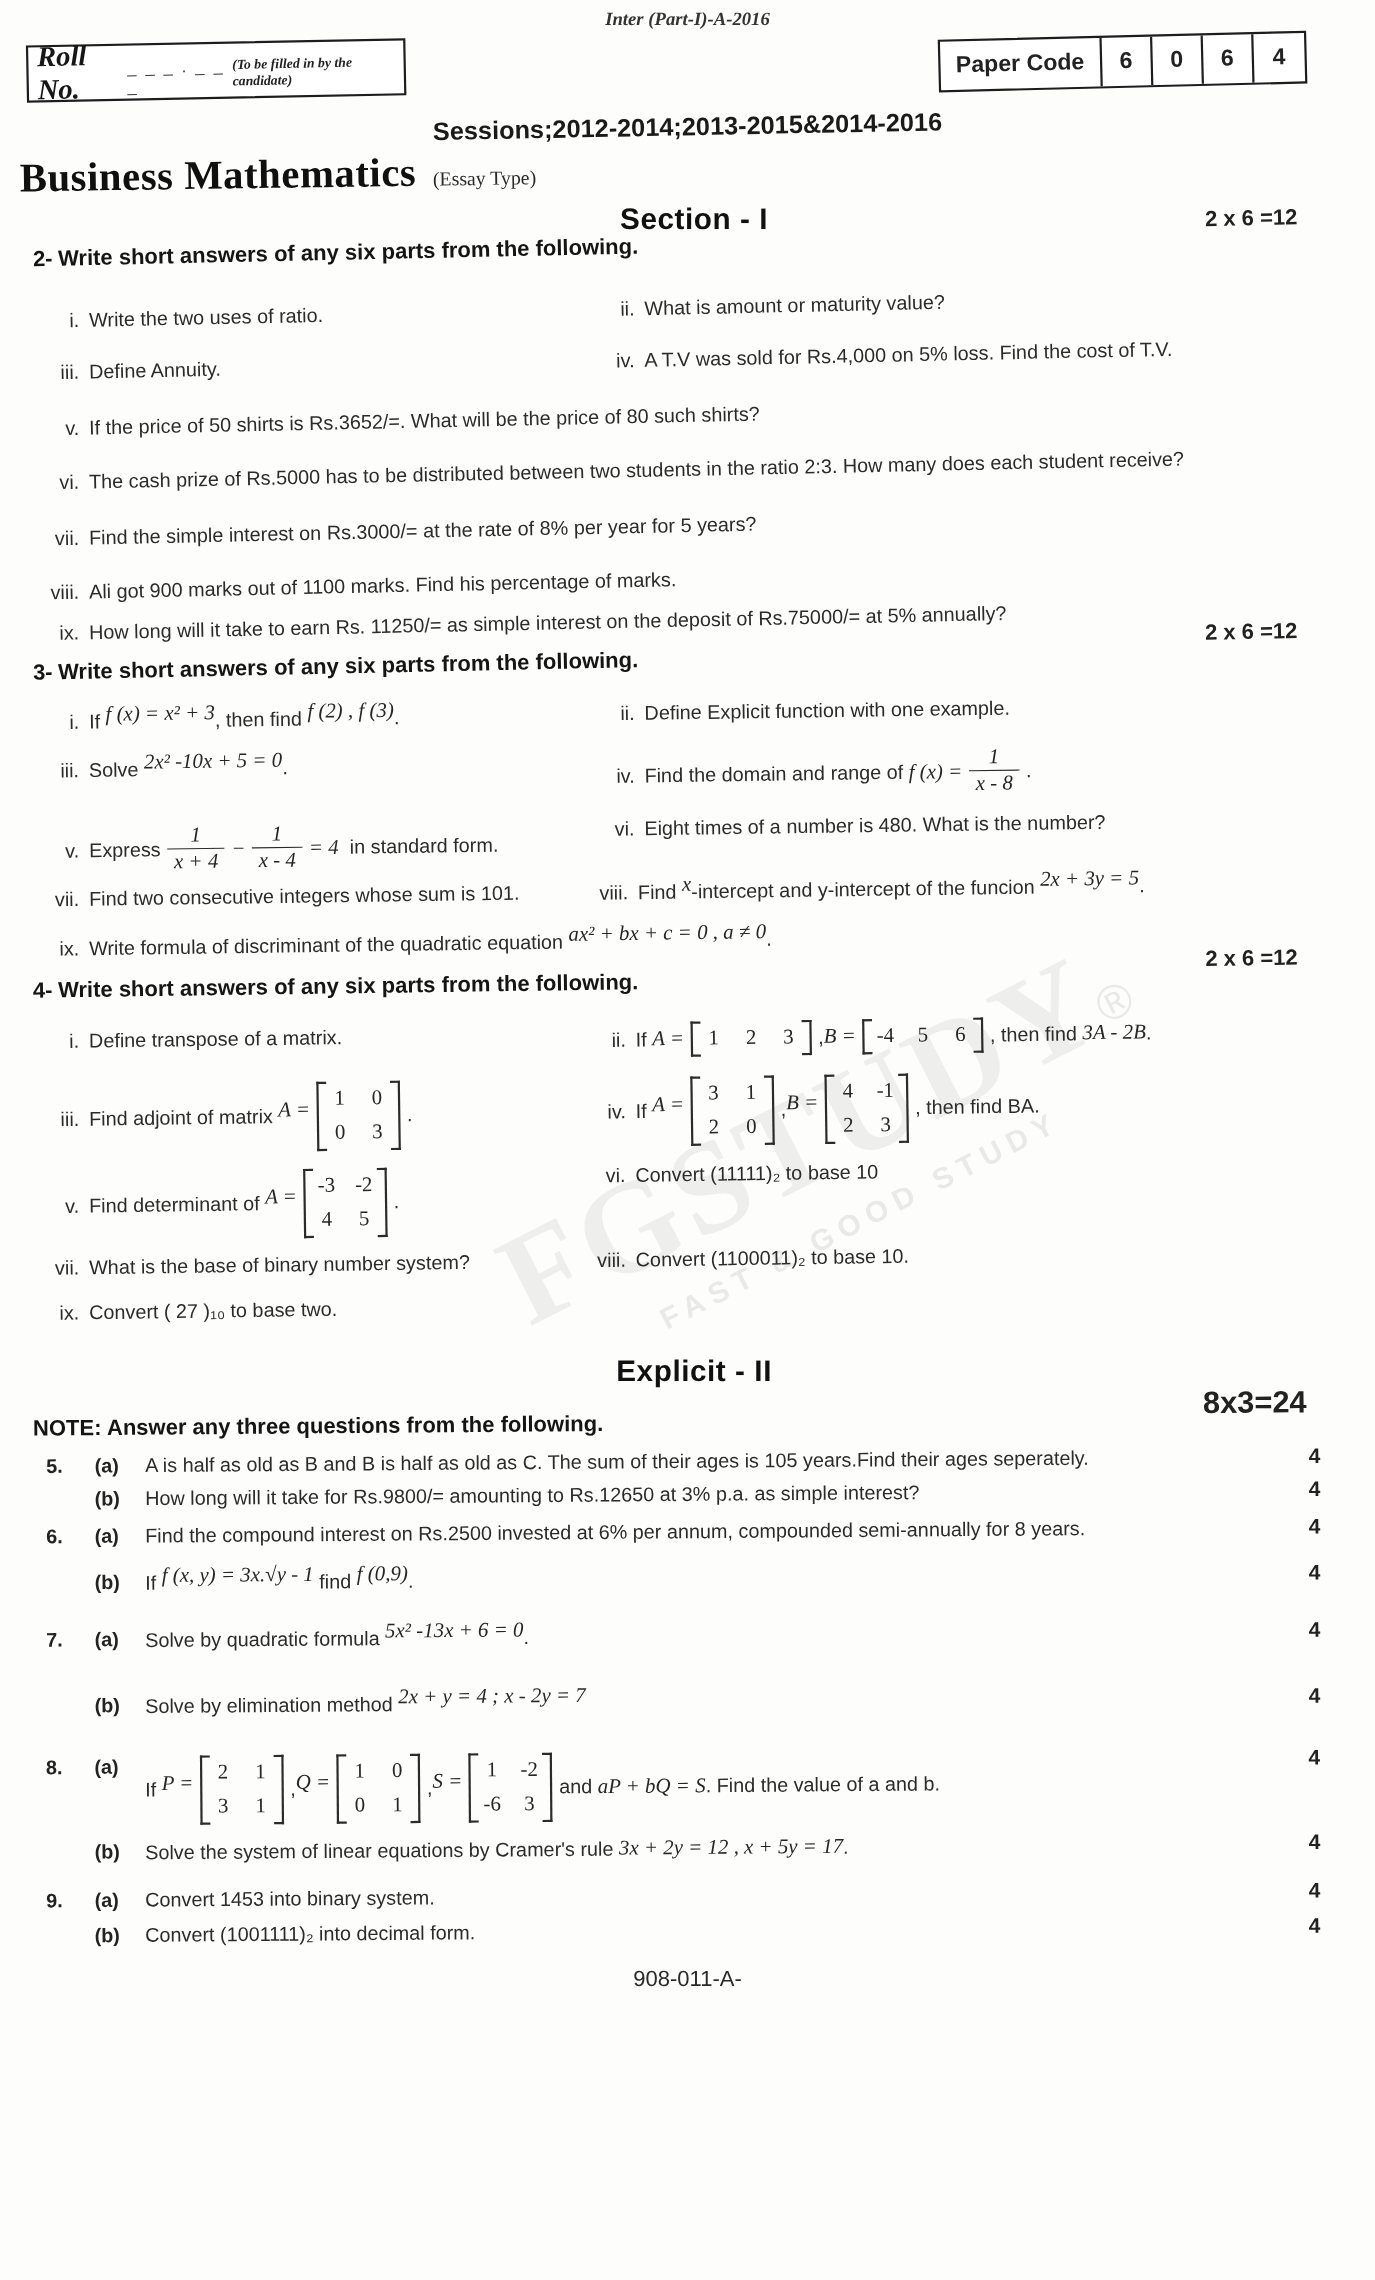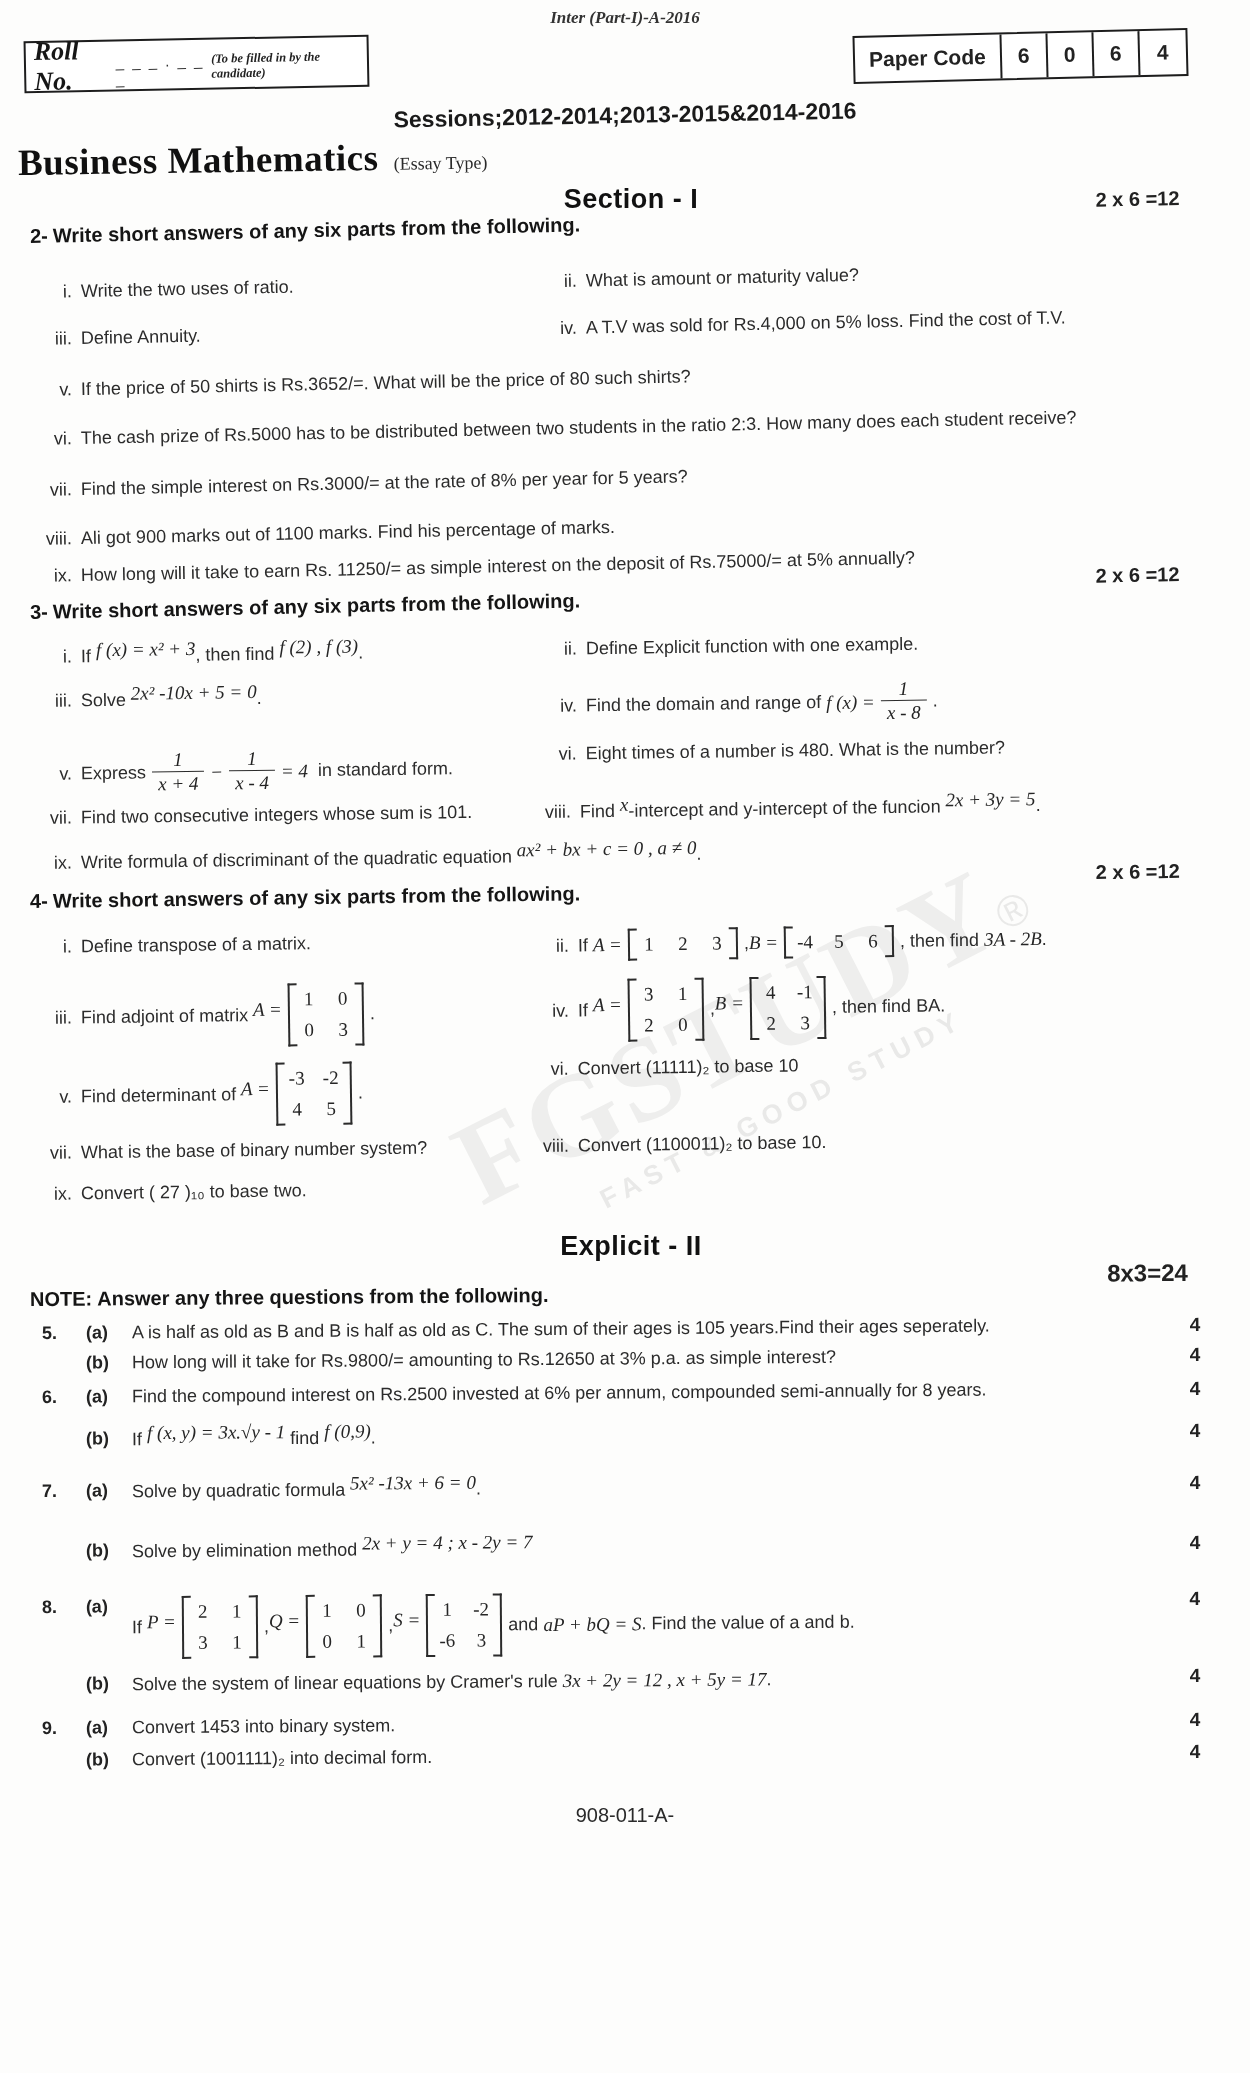--- a/index.html
+++ b/index.html
@@ -66,29 +66,29 @@
   .frac .fden { border-top:1.6px solid #2b2b2b; padding:0 6px; line-height:24px; }
 
   .matrix { position:relative; display:inline-flex; flex-direction:column; justify-content:center; gap:7px; padding:4px 12px; margin:0 6px; vertical-align:middle; }
   .matrix::before { content:""; position:absolute; top:0; bottom:0; left:0; width:7px; border:2px solid #2b2b2b; border-right:none; }
   .matrix::after  { content:""; position:absolute; top:0; bottom:0; right:0; width:7px; border:2px solid #2b2b2b; border-left:none; }
   .mrow { display:flex; gap:16px; justify-content:space-between; }
   .mcell { min-width:18px; text-align:center; font-family:"Liberation Serif", serif; font-size:19px; color:#262626; line-height:24px; }
 
   .note-row { position:relative; margin:26px 0 0 30px; padding-right:200px; }
   .note-row .nlabel, .note-row .ntext { font-weight:bold; font-size:20px; color:#151515; }
-  .note-row .nmarks { position:absolute; right:62px; top:-20px; font-weight:bold; font-size:24px; }
+  .note-row .nmarks { position:absolute; right:62px; top:-20px; font-weight:bold; font-size:28px; }
 
   .srow { display:flex; align-items:flex-start; margin-left:42px; margin-right:0; }
   .srow .qnum { width:44px; font-weight:bold; flex-shrink:0; }
   .srow .qlabel { width:46px; font-weight:bold; flex-shrink:0; }
   .srow .qtext { flex:1; color:#2b2b2b; display:flex; align-items:center; flex-wrap:wrap; }
   .srow .qmarks { width:110px; flex-shrink:0; text-align:center; font-weight:bold; font-size:19px; align-self:flex-start; }
 
-  .footer { margin-top:32px; font-size:20px; color:#2a2a2a; }
+  .footer { margin-top:16px; font-size:20px; color:#2a2a2a; }
 
   .watermark { position:absolute; z-index:1; left:400px; top:960px; width:700px; text-align:center;
     transform:rotate(-27deg); pointer-events:none; }
   .wm-main { font-family:"Liberation Serif", serif; font-weight:bold; font-size:118px; color:rgba(60,60,60,0.08); letter-spacing:4px; }
   .wm-reg { font-size:44px; vertical-align:super; color:rgba(60,60,60,0.10); }
   .wm-sub { font-size:27px; letter-spacing:7px; color:rgba(60,60,60,0.10); font-weight:bold; margin-top:6px; }
 </style>
 </head>
 <body>
 

